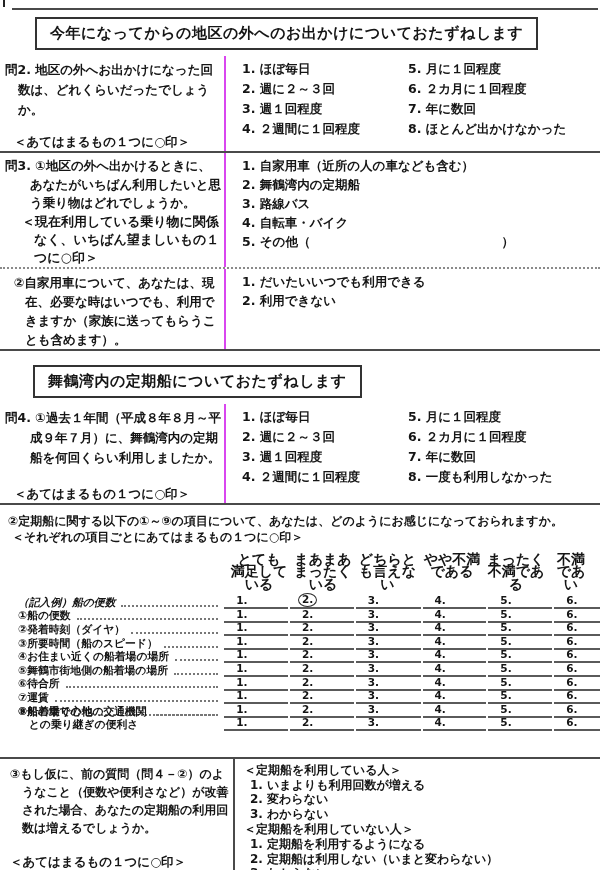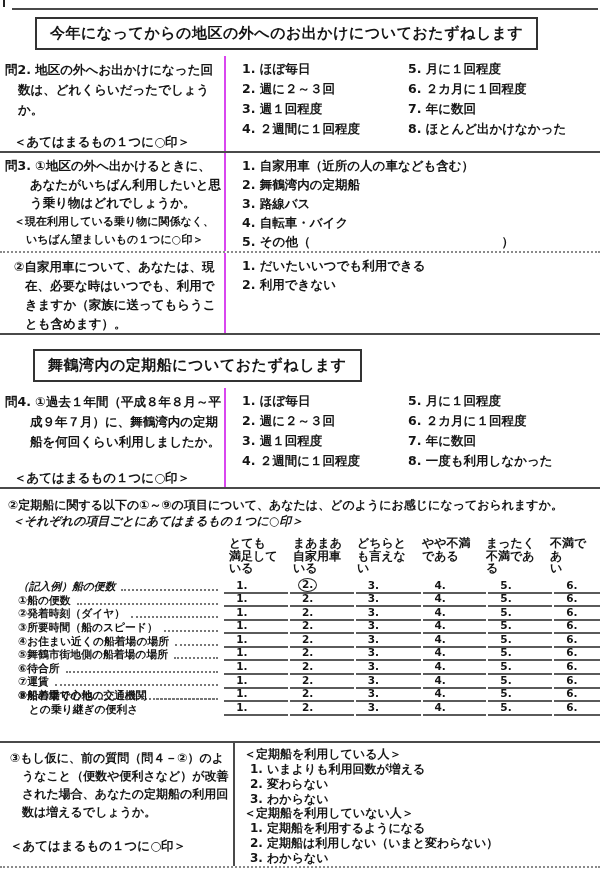--- a/index.html
+++ b/index.html
@@ -24,45 +24,45 @@
   .qrow .qright{flex:1;border-left:2px solid #d946ef;box-sizing:border-box;padding:3px 0 0 16px;}
   .solid-b{border-bottom:2px solid #4a4a4a;}
   .dotted-b{border-bottom:2px dotted #8a8a8a;}
   .solid-t{border-top:2px solid #4a4a4a;}
 
   .qtext{font-size:12.5px;line-height:20px;white-space:pre-line;}
   .hang13{padding-left:13px;text-indent:-13px;}
   .hang25{padding-left:25px;text-indent:-25px;}
   .sub-q{margin-left:9px;padding-left:11px;text-indent:-11px;font-size:12.5px;line-height:19px;}
   .instr{font-size:12.5px;line-height:18px;margin-left:9px;}
-  .instr2{font-size:11px;line-height:18px;margin-left:9px;padding-left:12px;text-indent:-12px;}
+  .instr2{font-size:13px;line-height:18px;margin-left:17px;padding-left:12px;text-indent:-12px;}
 
   .opt{font-size:12.5px;line-height:20px;}
   .opt19{font-size:12.5px;line-height:19px;}
   .optcols{display:flex;}
   .optcols .c1{width:166px;}
   .optcols .c2{flex:1;}
   .other-row{display:flex;justify-content:space-between;width:272px;}
 
   
   #q2{min-height:71px;}
   #q2 .instr{margin-top:13px;}
   #q3a{min-height:79px;}
   #q3b{min-height:59px;}
   #q4a{min-height:82px;}
   #q4a .instr{margin-top:17px;}
 
   
   .intro{margin:9px 0 0 8px;font-size:12px;line-height:15px;}
-  .intro .l2{margin-left:4px;margin-top:1px;font-style:italic;}
+  .intro .l2{margin-left:4px;margin-top:1px;}
 
   
   .stable{margin:8px 0 0 18px;}
   .shead{display:flex;margin-left:207px;}
-  .shead .hcell{box-sizing:border-box;padding-left:4px;font-size:12px;line-height:12.5px;white-space:pre-line;font-weight:600;}
+  .shead .hcell{box-sizing:border-box;padding-left:4px;font-size:14px;line-height:12.5px;white-space:pre-line;font-weight:600;text-align:center;}
   .w1{width:64px;}.w2{width:64px;}.w3{width:65px;}.w4{width:64px;}.w5{width:64px;}.w6{width:46px;}
   .srow{display:flex;align-items:flex-end;height:13.6px;}
   .srow.example{height:17px;margin-top:2px;}
   .slabel{width:207px;box-sizing:border-box;display:flex;align-items:flex-start;font-size:10.8px;line-height:13.2px;white-space:pre-line;}
   .slabel .leader{flex:1;height:9px;border-bottom:2px dotted #777;margin:0 6px 0 6px;}
   .example .slabel{font-style:italic;font-weight:bold;}
   .scell{box-sizing:border-box;border-bottom:2px solid #5a5a5a;margin-right:2px;font-size:10.5px;line-height:13px;padding-left:12px;}
   .scell.last{margin-right:0;}
   .circ{display:inline-block;border:1.5px solid #2a2a2a;border-radius:50%;padding:0 3px 1px 3px;margin-left:-4px;line-height:11px;}
   #row9wrap{height:26px;}
@@ -179,21 +179,21 @@
     <div class="l2">＜それぞれの項目ごとにあてはまるもの１つに○印＞</div>
   </div>
 
   
   <div class="stable">
     <div class="shead">
       <div class="hcell w1">とても
 満足して
 いる</div>
       <div class="hcell w2">まあまあ
-自家用車
+まったく
 いる</div>
       <div class="hcell w3">どちらと
 も言えな
 い</div>
       <div class="hcell w4">やや不満
 である</div>
       <div class="hcell w5">まったく
 不満であ
 る</div>
       <div class="hcell w6">不満であ

